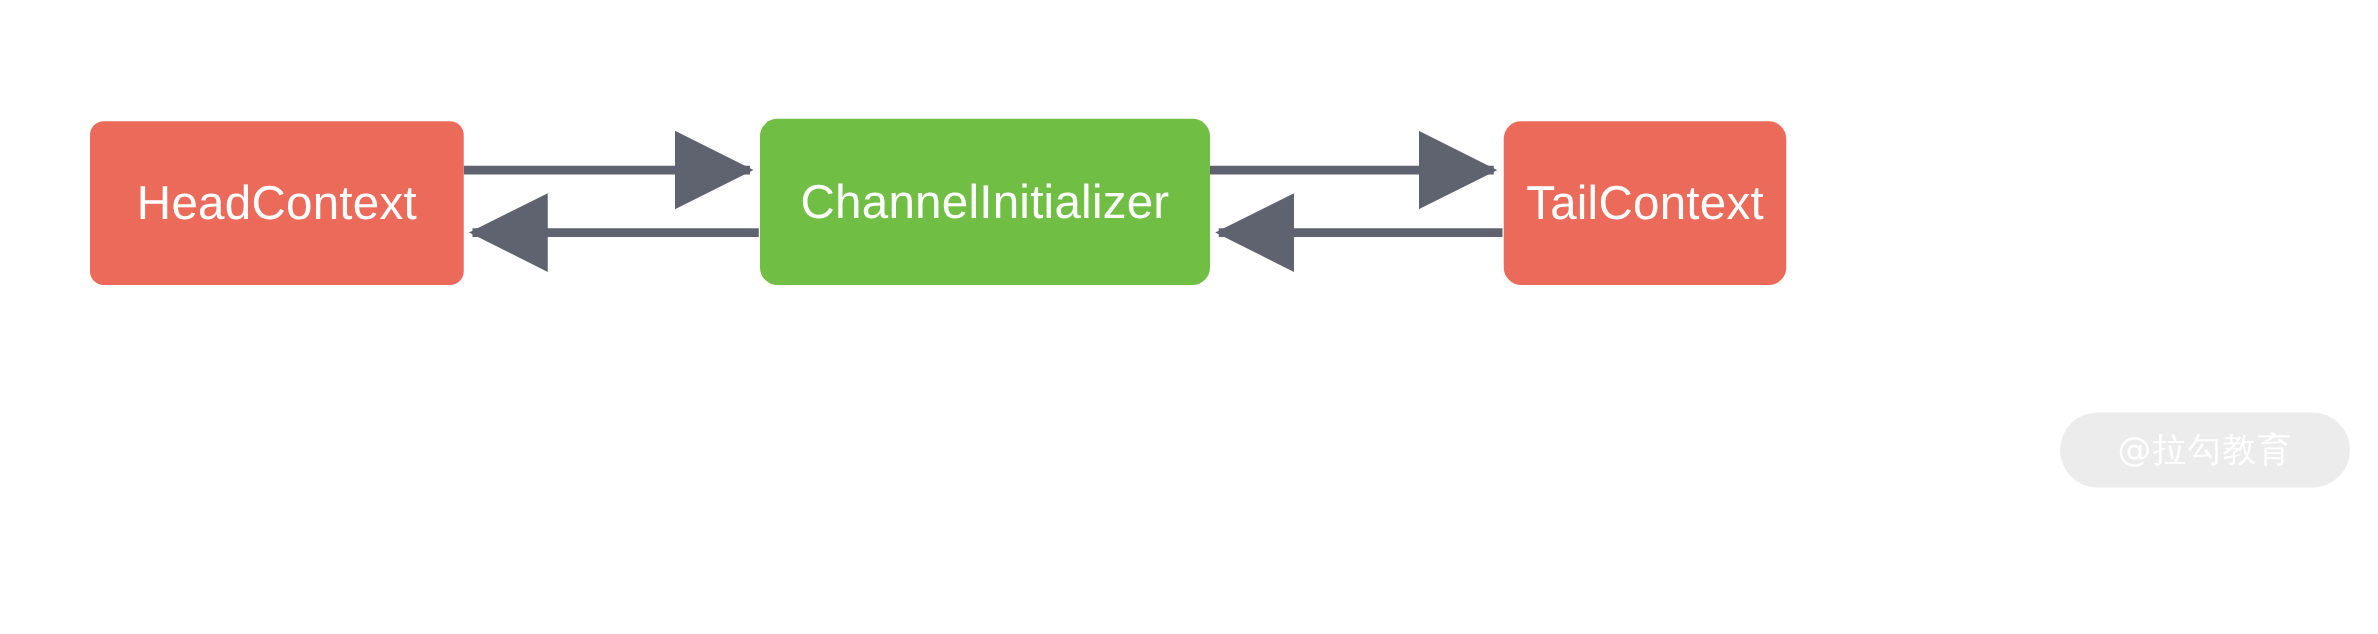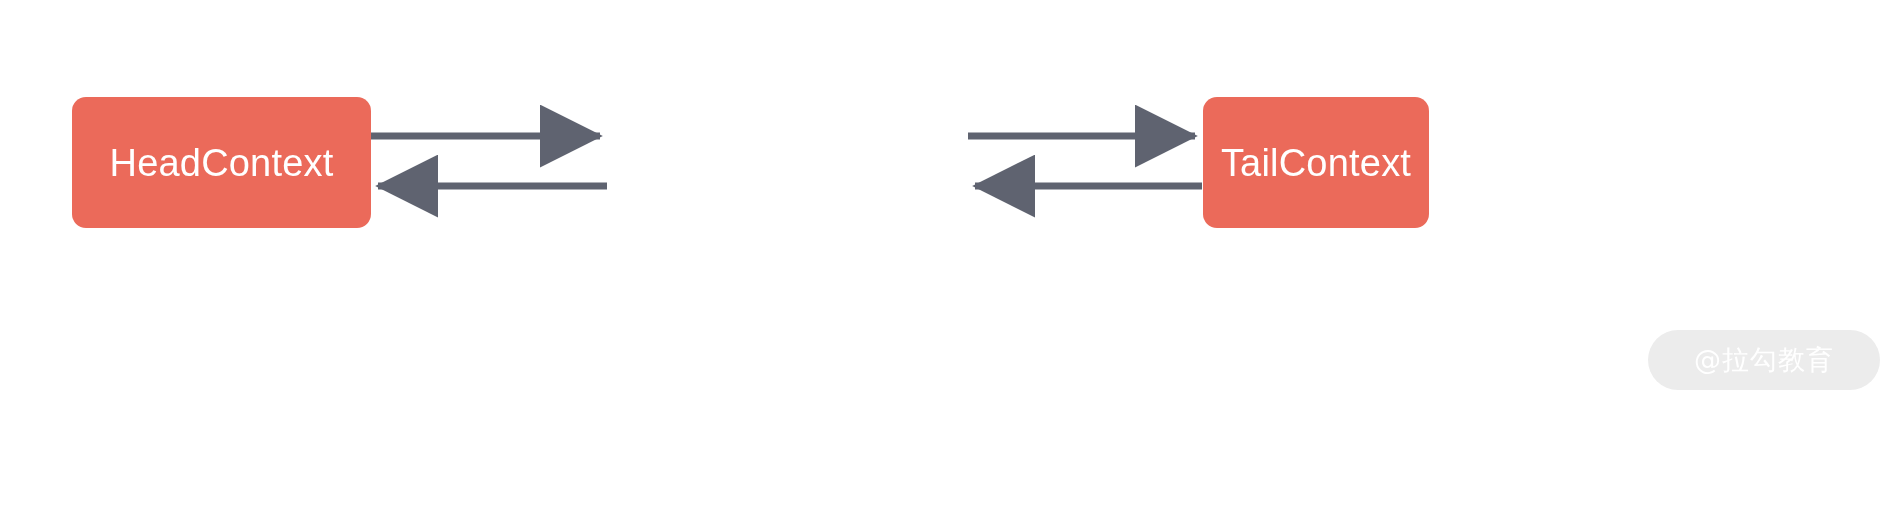--- a/index.html
+++ b/index.html
@@ -32,20 +32,21 @@
   }
   .node-label {
     display: block;
     line-height: 1;
   }
   #node-head {
     left: 72px;
     top: 97px;
     width: 299px;
     height: 131px;
+    border-radius: 11px;
   }
   #node-init {
     left: 608px;
     top: 95px;
     width: 360px;
     height: 133px;
   }
   #node-tail {
     left: 1203px;
     top: 97px;
@@ -97,20 +98,23 @@
 
     <line x1="968" y1="136" x2="1195" y2="136" stroke="#5f6370" stroke-width="7" marker-end="url(#arrow-right)"></line>
 
     <line x1="1202" y1="186" x2="975" y2="186" stroke="#5f6370" stroke-width="7" marker-end="url(#arrow-left)"></line>
   </svg>
 
   <div class="node" id="node-head" style="background:#eb6a5a">
     <span class="node-label">HeadContext</span>
   </div>
 
+  <div class="node" id="node-init" style="background:#70bf44">
+    <span class="node-label">ChannelInitializer</span>
+  </div>
 
   <div class="node" id="node-tail" style="background:#eb6a5a">
     <span class="node-label">TailContext</span>
   </div>
 
   <div class="watermark">
     <span>@拉勾教育</span>
   </div>
 
 </div>

